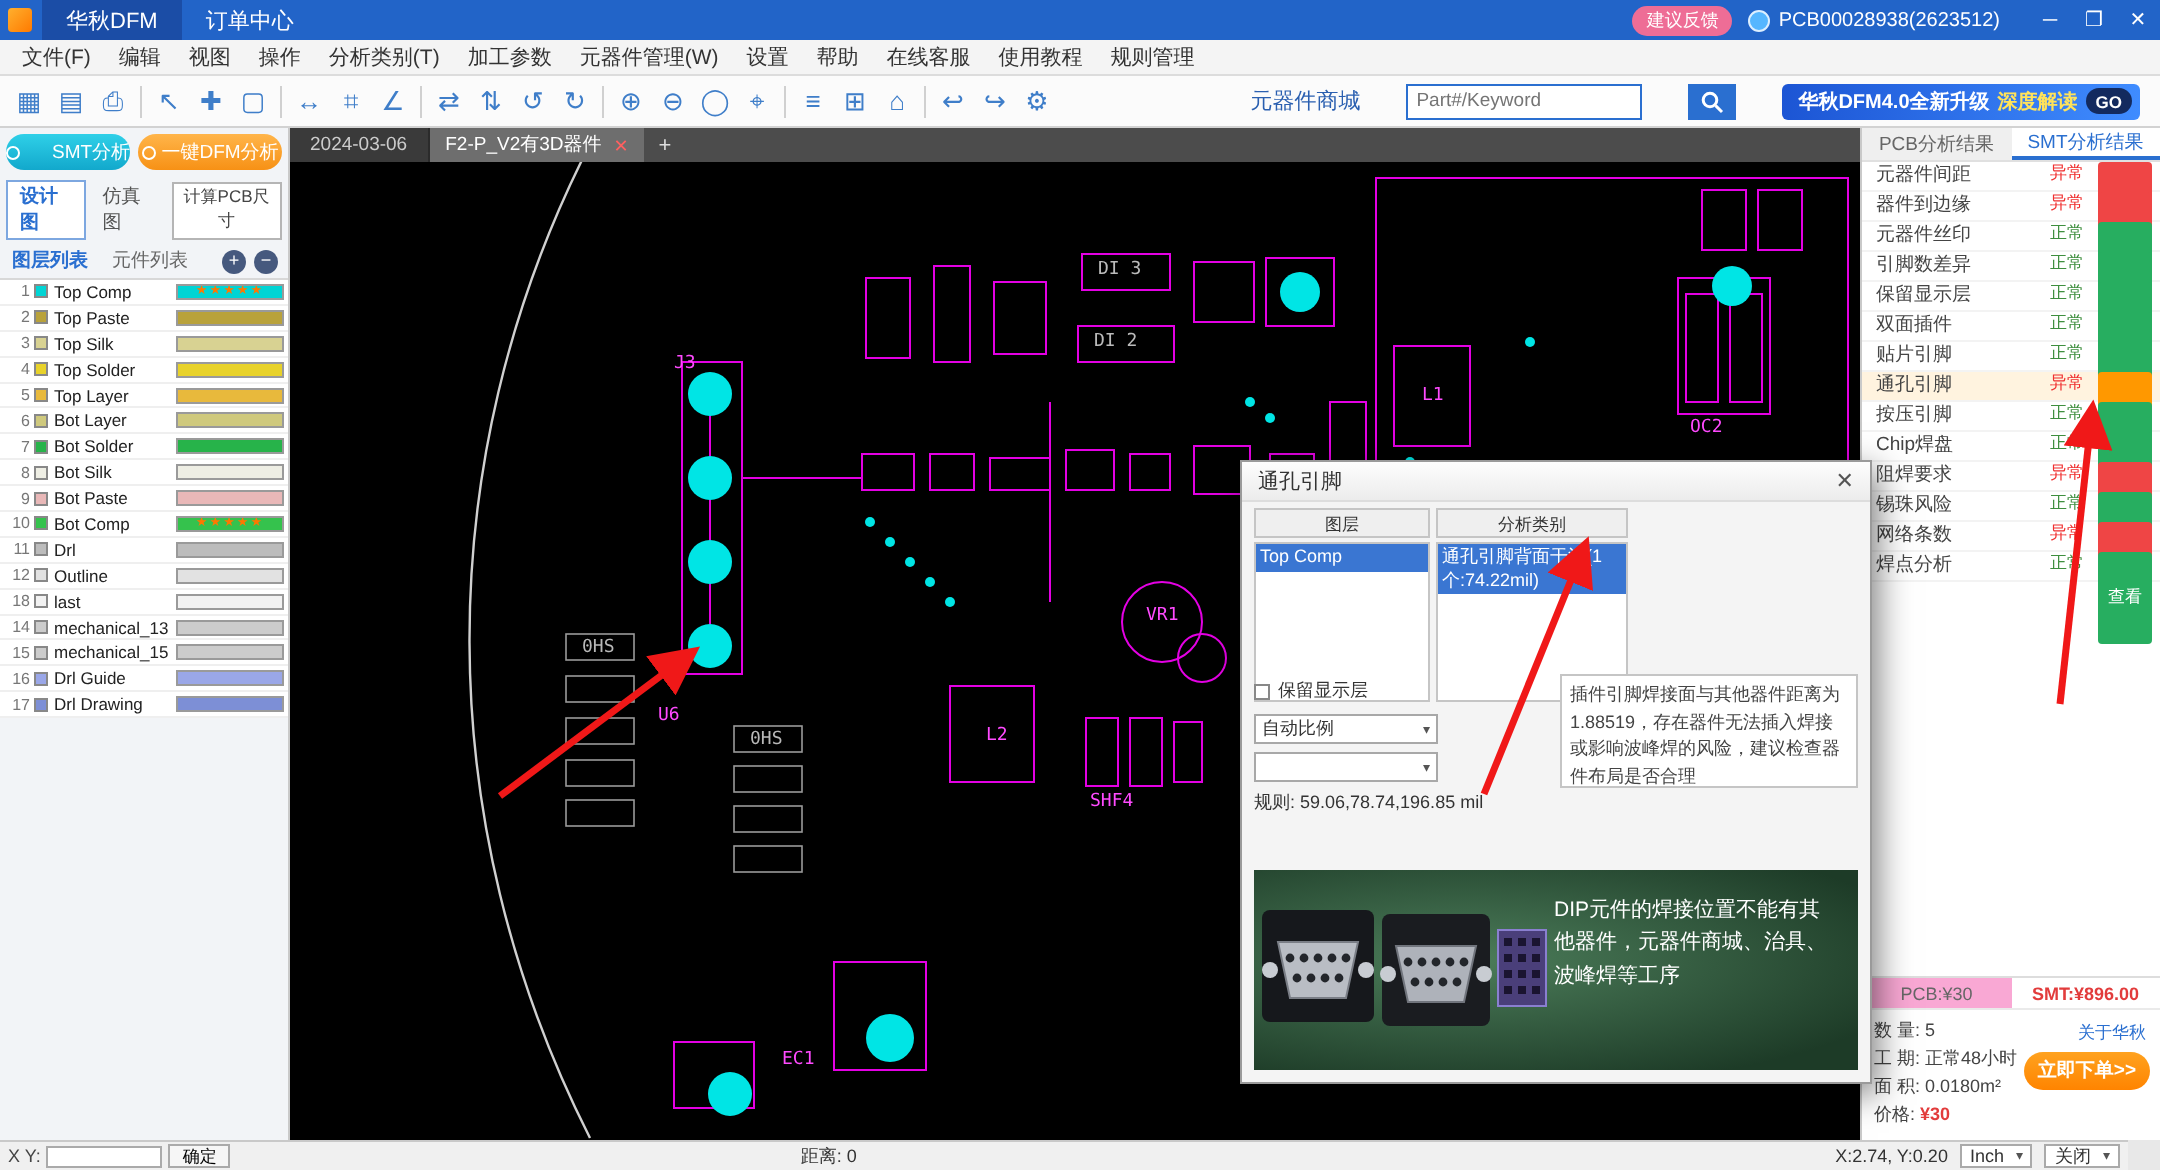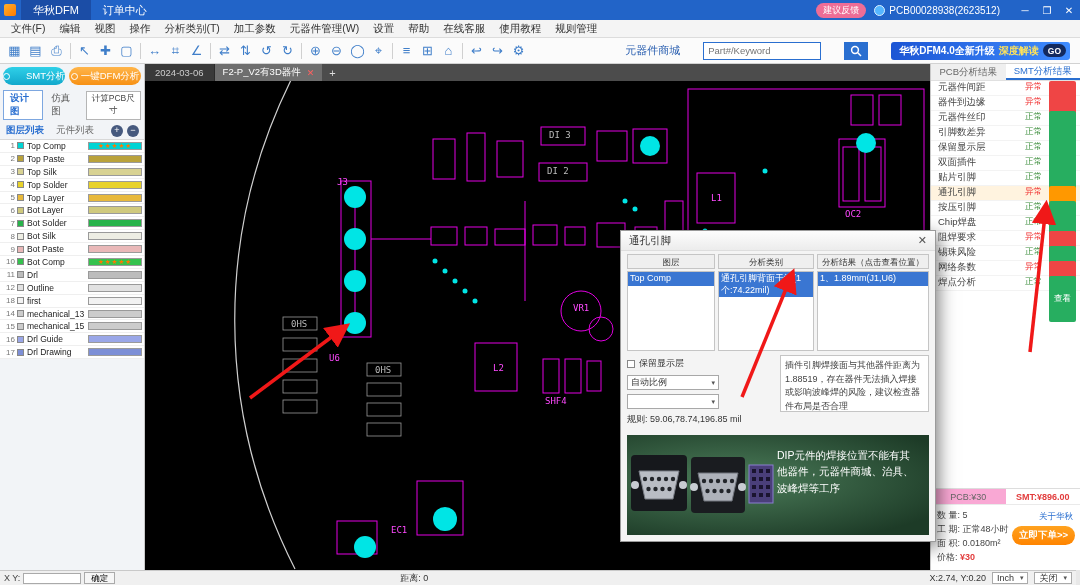--- a/index.html
+++ b/index.html
@@ -147,21 +147,21 @@
   .caret { font-size:7px; color:#555; }
   .dlg-rule { color:#333; margin-top:3px; }
   .dlg-warn { flex:1; border:1px solid #c5c5c5; background:#fff; padding:3px 4px; color:#444;
     line-height:1.5; height:57px; overflow:hidden; }
   .dlg-photo { position:absolute; left:6px; right:6px; bottom:5px; height:100px; overflow:hidden;
     background:radial-gradient(ellipse at 35% 45%, #4c7d5a, #1d3b27 85%); }
   .photo-caption { position:absolute; left:150px; top:12px; width:142px; color:#fff; font-size:10.5px;
     line-height:1.55; }
 
   
-  .statusbar { position:absolute; left:0; right:4px; bottom:0; height:15px; background:#f0f0f0;
+  .statusbar { position:absolute; left:0; right:16px; bottom:0; height:15px; background:#f0f0f0;
     border-top:1px solid #c9c9c9; display:flex; align-items:center; font-size:9px; color:#333; z-index:30; }
   .sb-xy { margin-left:4px; color:#444; }
   .sb-input { width:58px; height:11px; border:1px solid #aaa; font-size:8.5px; margin:0 3px; padding:0 2px; }
   .sb-ok { height:12px; font-size:8.5px; border:1px solid #aaa; background:#f6f6f6; padding:0 6px; line-height:10px; }
   .sb-distance { margin-left:285px; }
   .sb-right { margin-left:auto; display:flex; align-items:center; gap:6px; padding-right:4px; }
   .sb-select { border:1px solid #aaa; background:#fff; height:12px; display:flex; align-items:center;
     gap:6px; padding:0 4px; }
 
   .arrows { position:absolute; inset:0; z-index:35; pointer-events:none; }
@@ -380,21 +380,21 @@
           <span class="lchip" style="background: rgb(226, 226, 226);"></span>
           <span class="lname">Outline</span>
           <span class="lbar" style="background: rgb(226, 226, 226);">
             <i class="stars"></i>
           </span>
         </div>
 
         <div class="layer-row">
           <span class="lnum">18</span>
           <span class="lchip" style="background: rgb(242, 242, 242);"></span>
-          <span class="lname">first</span>
+          <span class="lname">last</span>
           <span class="lbar" style="background: rgb(242, 242, 242);">
             <i class="stars"></i>
           </span>
         </div>
 
         <div class="layer-row">
           <span class="lnum">14</span>
           <span class="lchip" style="background: rgb(204, 204, 204);"></span>
           <span class="lname">mechanical_13</span>
           <span class="lbar" style="background: rgb(204, 204, 204);">
@@ -643,33 +643,20 @@
           <div class="dlg-list">
             <div class="dlg-item sel">Top Comp</div>
           </div>
         </div>
         <div class="dlg-col w2">
           <div class="dlg-colhead">分析类别</div>
           <div class="dlg-list">
             <div class="dlg-item sel">通孔引脚背面干涉(1个:74.22mil)</div>
           </div>
         </div>
-        <div class="dlg-col w3">
-          <div class="dlg-colhead">分析结果（点击查看位置）</div>
-          <div class="dlg-list">
-            <div class="dlg-item sel">1、1.89mm(J1,U6)</div>
-          </div>
-          <div class="dlg-nav">
-
-          <button>first</button>
-              <button>&lt;&lt;</button>
-              <button>&gt;&gt;</button>
-              <button>last</button>
-            </div>
-        </div>
       </div>
       <div class="dlg-mid">
         <div class="dlg-left">
           <div class="chk-row">
             <span class="chk-box"></span>
             <span>保留显示层</span>
           </div>
           <div class="dlg-select">
             <span>自动比例</span>
             <span class="caret">▾</span>

